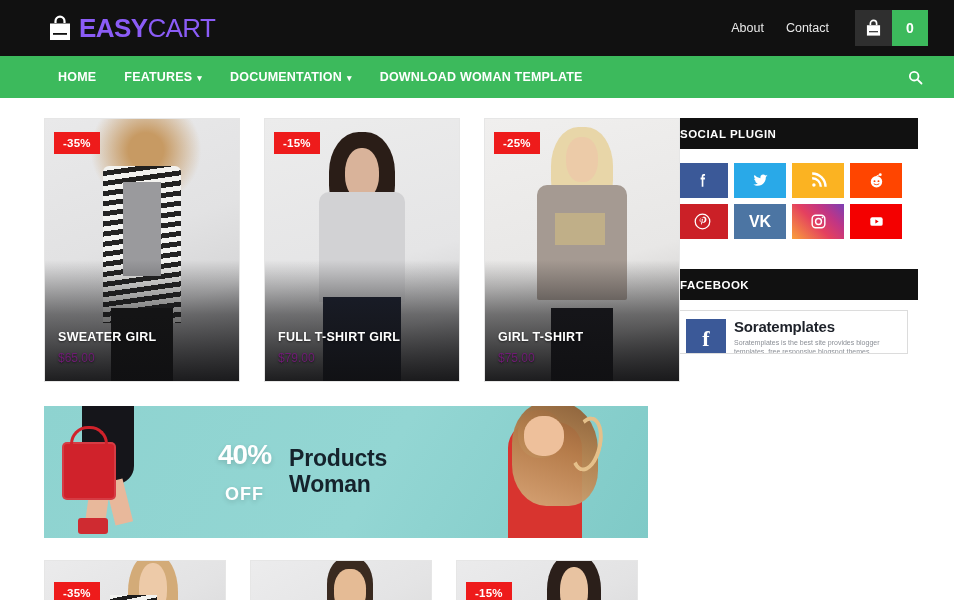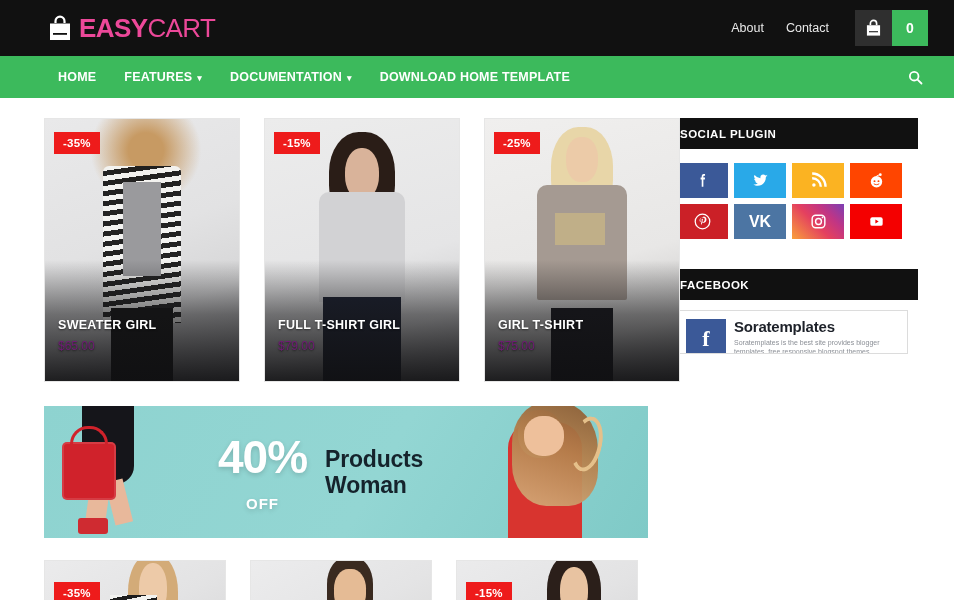--- a/index.html
+++ b/index.html
@@ -21,21 +21,21 @@
   .logo {
     display: flex;
     align-items: center;
     gap: 7px;
     cursor: pointer;
   }
   .logo-bag { width: 24px; height: 26px; display: block; }
   .logo-text {
     font-size: 26px;
     letter-spacing: -0.6px;
-    color: #ec4899;
+    color: #8b5cf6;
     line-height: 1;
     white-space: nowrap;
   }
   .logo-text .b { font-weight: bold; }
   .logo-text .l { font-weight: 300; }
 
   .top-right {
     margin-left: auto;
     display: flex;
     align-items: center;
@@ -153,21 +153,21 @@
     background: #ee1b1b;
     color: #ffffff;
     font-size: 11.5px;
     font-weight: bold;
     padding: 5px 9px;
     letter-spacing: 0.2px;
     z-index: 4;
   }
   .prod-meta {
     position: absolute;
-    left: 13px; bottom: 28px;
+    left: 13px; bottom: 16px;
     z-index: 3;
   }
   .prod-title {
     color: #ffffff;
     font-size: 12.5px;
     font-weight: bold;
     letter-spacing: 0.3px;
     text-shadow: 0 1px 2px rgba(0,0,0,.55);
     margin-bottom: 7px;
     white-space: nowrap;
@@ -193,28 +193,28 @@
     left: 174px; top: 50%;
     transform: translateY(-50%);
     display: flex;
     align-items: center;
     gap: 18px;
     z-index: 5;
   }
   .off-block { text-align: center; line-height: 1; }
   .off-pct {
     color: #ffffff;
-    font-size: 46px;
+    font-size: 28px;
     font-weight: bold;
     letter-spacing: -1px;
     text-shadow: 0 2px 5px rgba(0,0,0,.16);
   }
   .off-word {
     color: #ffffff;
-    font-size: 15px;
+    font-size: 18px;
     font-weight: bold;
     letter-spacing: 1px;
     margin-top: 16px;
     text-shadow: 0 2px 5px rgba(0,0,0,.16);
   }
   .banner-head {
     color: #15232c;
     font-size: 23px;
     font-weight: bold;
     line-height: 1.12;
@@ -364,21 +364,21 @@
       <span>FEATURES</span>
       <span class="caret">▾</span>
     </a>
 
     <a class="nav-item">
       <span>DOCUMENTATION</span>
       <span class="caret">▾</span>
     </a>
 
     <a class="nav-item">
-      <span>DOWNLOAD HOME TEMPLATE</span>
+      <span>DOWNLOAD WOMAN TEMPLATE</span>
     </a>
   </div>
 
   <div class="nav-search">
     <span>
       <svg viewBox="0 0 16 16" fill="none">
         <circle cx="6.6" cy="6.6" r="4.6" stroke="#ffffff" stroke-width="1.9"></circle>
         <line x1="10.2" y1="10.2" x2="14.4" y2="14.4" stroke="#ffffff" stroke-width="1.9" stroke-linecap="round"></line>
       </svg>
     </span>

